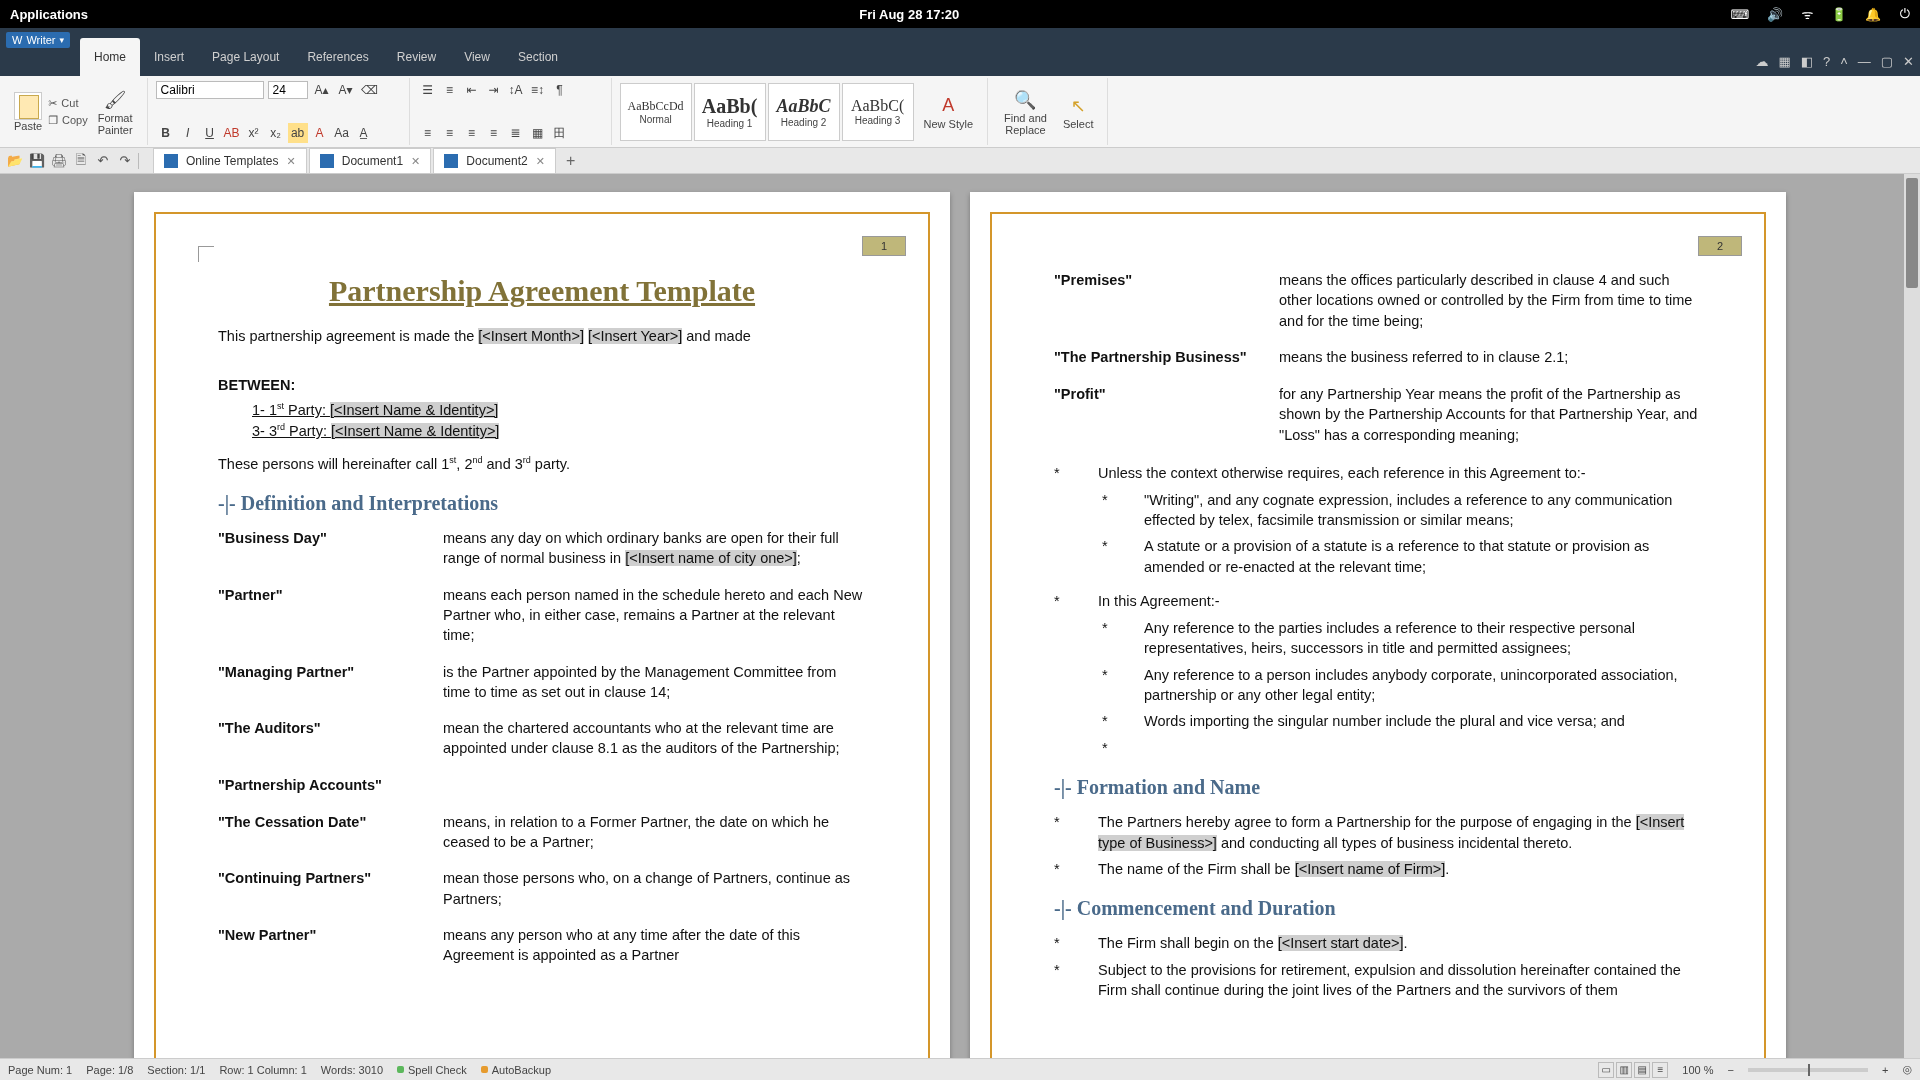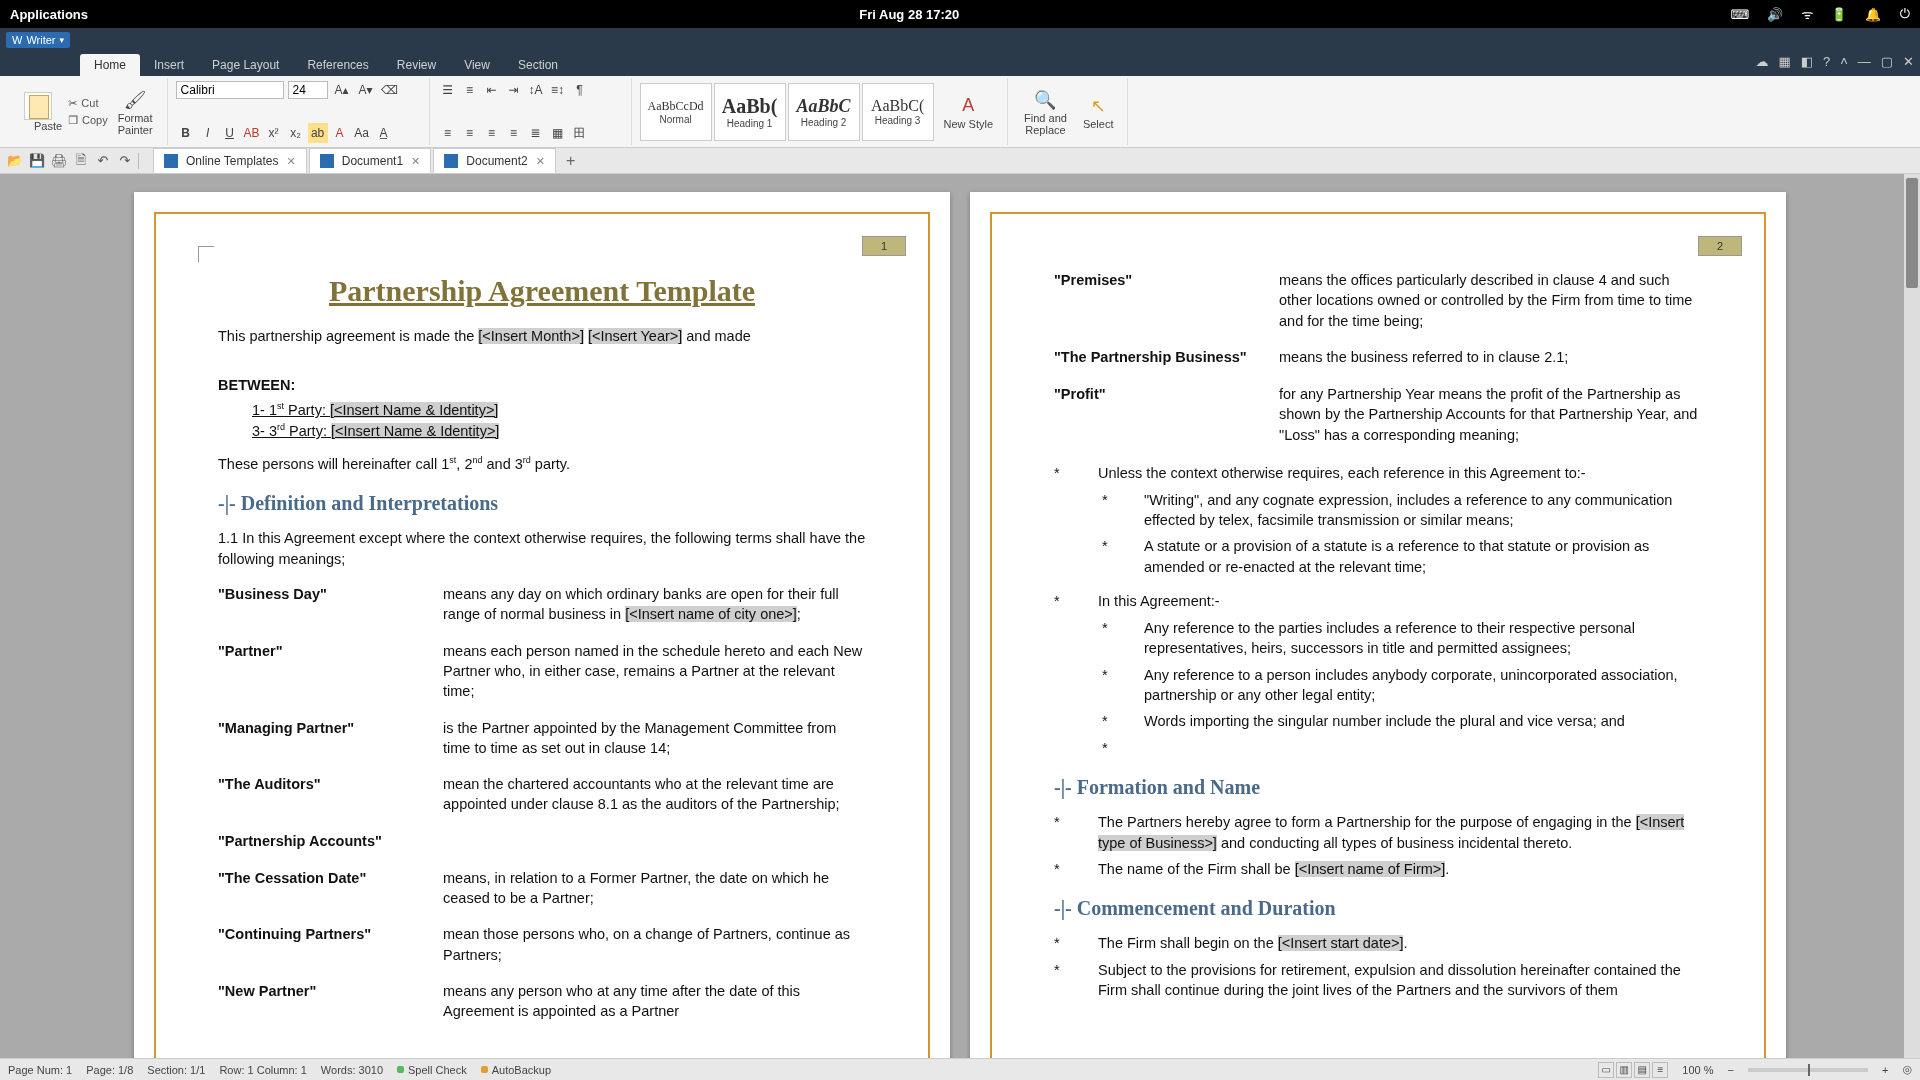--- a/index.html
+++ b/index.html
@@ -12,21 +12,21 @@
 .sysbar-right { display: flex; gap: 18px; align-items: center; }
 .sysbar-right span { cursor: pointer; }
 
 
 .titlebar { background: #2b3a4a; height: 24px; display: flex; align-items: center; padding: 0 6px; }
 .app-badge { background: #2b6cb0; color: #fff; font-size: 11px; padding: 2px 6px; border-radius: 2px; display: flex; align-items: center; gap: 4px; }
 .app-badge .chev { font-size: 9px; }
 
 
 .menutabs { background: #2b3a4a; height: 24px; display: flex; align-items: flex-end; padding-left: 80px; gap: 0; position: relative; }
-.menutab { color: #d0d0d0; font-size: 12px; padding: 4px 14px; cursor: pointer; }
+.menutab { color: #d0d0d0; font-size: 12px; padding: 12px 14px; cursor: pointer; }
 .menutab.active { background: #f5f5f5; color: #333; border-radius: 3px 3px 0 0; }
 .menutabs-right { position: absolute; right: 6px; top: 2px; display: flex; gap: 10px; color: #ccc; font-size: 13px; }
 
 
 .ribbon { background: #f5f5f5; border-bottom: 1px solid #ccc; height: 72px; display: flex; align-items: stretch; padding: 2px 4px; gap: 2px; }
 .ribbon-group { border-right: 1px solid #ddd; padding: 2px 6px; display: flex; flex-direction: column; justify-content: space-between; }
 .ribbon-group.row { flex-direction: row; align-items: center; }
 .paste-btn { display: flex; flex-direction: column; align-items: center; padding: 2px 4px; cursor: pointer; }
 .paste-icon { width: 28px; height: 28px; background: #fff; border: 1px solid #ccc; position: relative; }
 .paste-icon::before { content:''; position:absolute; top:2px; left:4px; width:18px; height:22px; background:#ffe9b3; border:1px solid #c9a94d; }
@@ -138,21 +138,21 @@
     <span>—</span>
     <span>▢</span>
     <span>✕</span>
   </div>
 </div>
 
 <div class="ribbon">
   <div class="ribbon-group row">
     <div class="paste-btn">
       <div class="paste-icon"></div>
-      <div style="font-size:11px;color:#444;margin-left:20px;">Paste</div>
+      <div style="font-size:11px;color:#444;">Paste</div>
     </div>
     <div style="display:flex;flex-direction:column;gap:2px;">
       <div class="small-btn">
           <span>✂</span>
           <span>Cut</span>
         </div>
       <div class="small-btn">
           <span>❐</span>
           <span>Copy</span>
         </div>
@@ -291,21 +291,20 @@
       <p class="between-label">BETWEEN:</p>
       <ul class="party-list">
         <li><span>1-  1</span><span class="sup">st</span><span> Party: </span><span class="hl">[&lt;Insert Name &amp; Identity&gt;]</span></li>
         <li><span>3-  3</span><span class="sup">rd</span><span> Party: </span><span class="hl">[&lt;Insert Name &amp; Identity&gt;]</span></li>
       </ul>
       <p>
         <span>These persons will hereinafter call 1</span><span class="sup">st</span><span>, 2</span><span class="sup">nd</span><span> and 3</span><span class="sup">rd</span><span> party.</span>
       </p>
 
       <h2 class="section-head">-|- Definition and Interpretations</h2>
-      <p style="margin-bottom:14px;">1.1      In this Agreement except where the context otherwise requires, the following terms shall have the following meanings;</p>
 
       <div class="def-row">
         <div class="def-term">"Business Day"</div>
         <div class="def-text"><span>means any day on which ordinary banks are open for their full range of normal business in </span><span class="hl">[&lt;Insert name of city one&gt;]</span><span>;</span></div>
       </div>
       <div class="def-row">
           <div class="def-term">"Partner"</div>
           <div class="def-text">means each person named in the schedule hereto and each New Partner who, in either case, remains a Partner at the relevant time;</div>
         </div>
       <div class="def-row">

